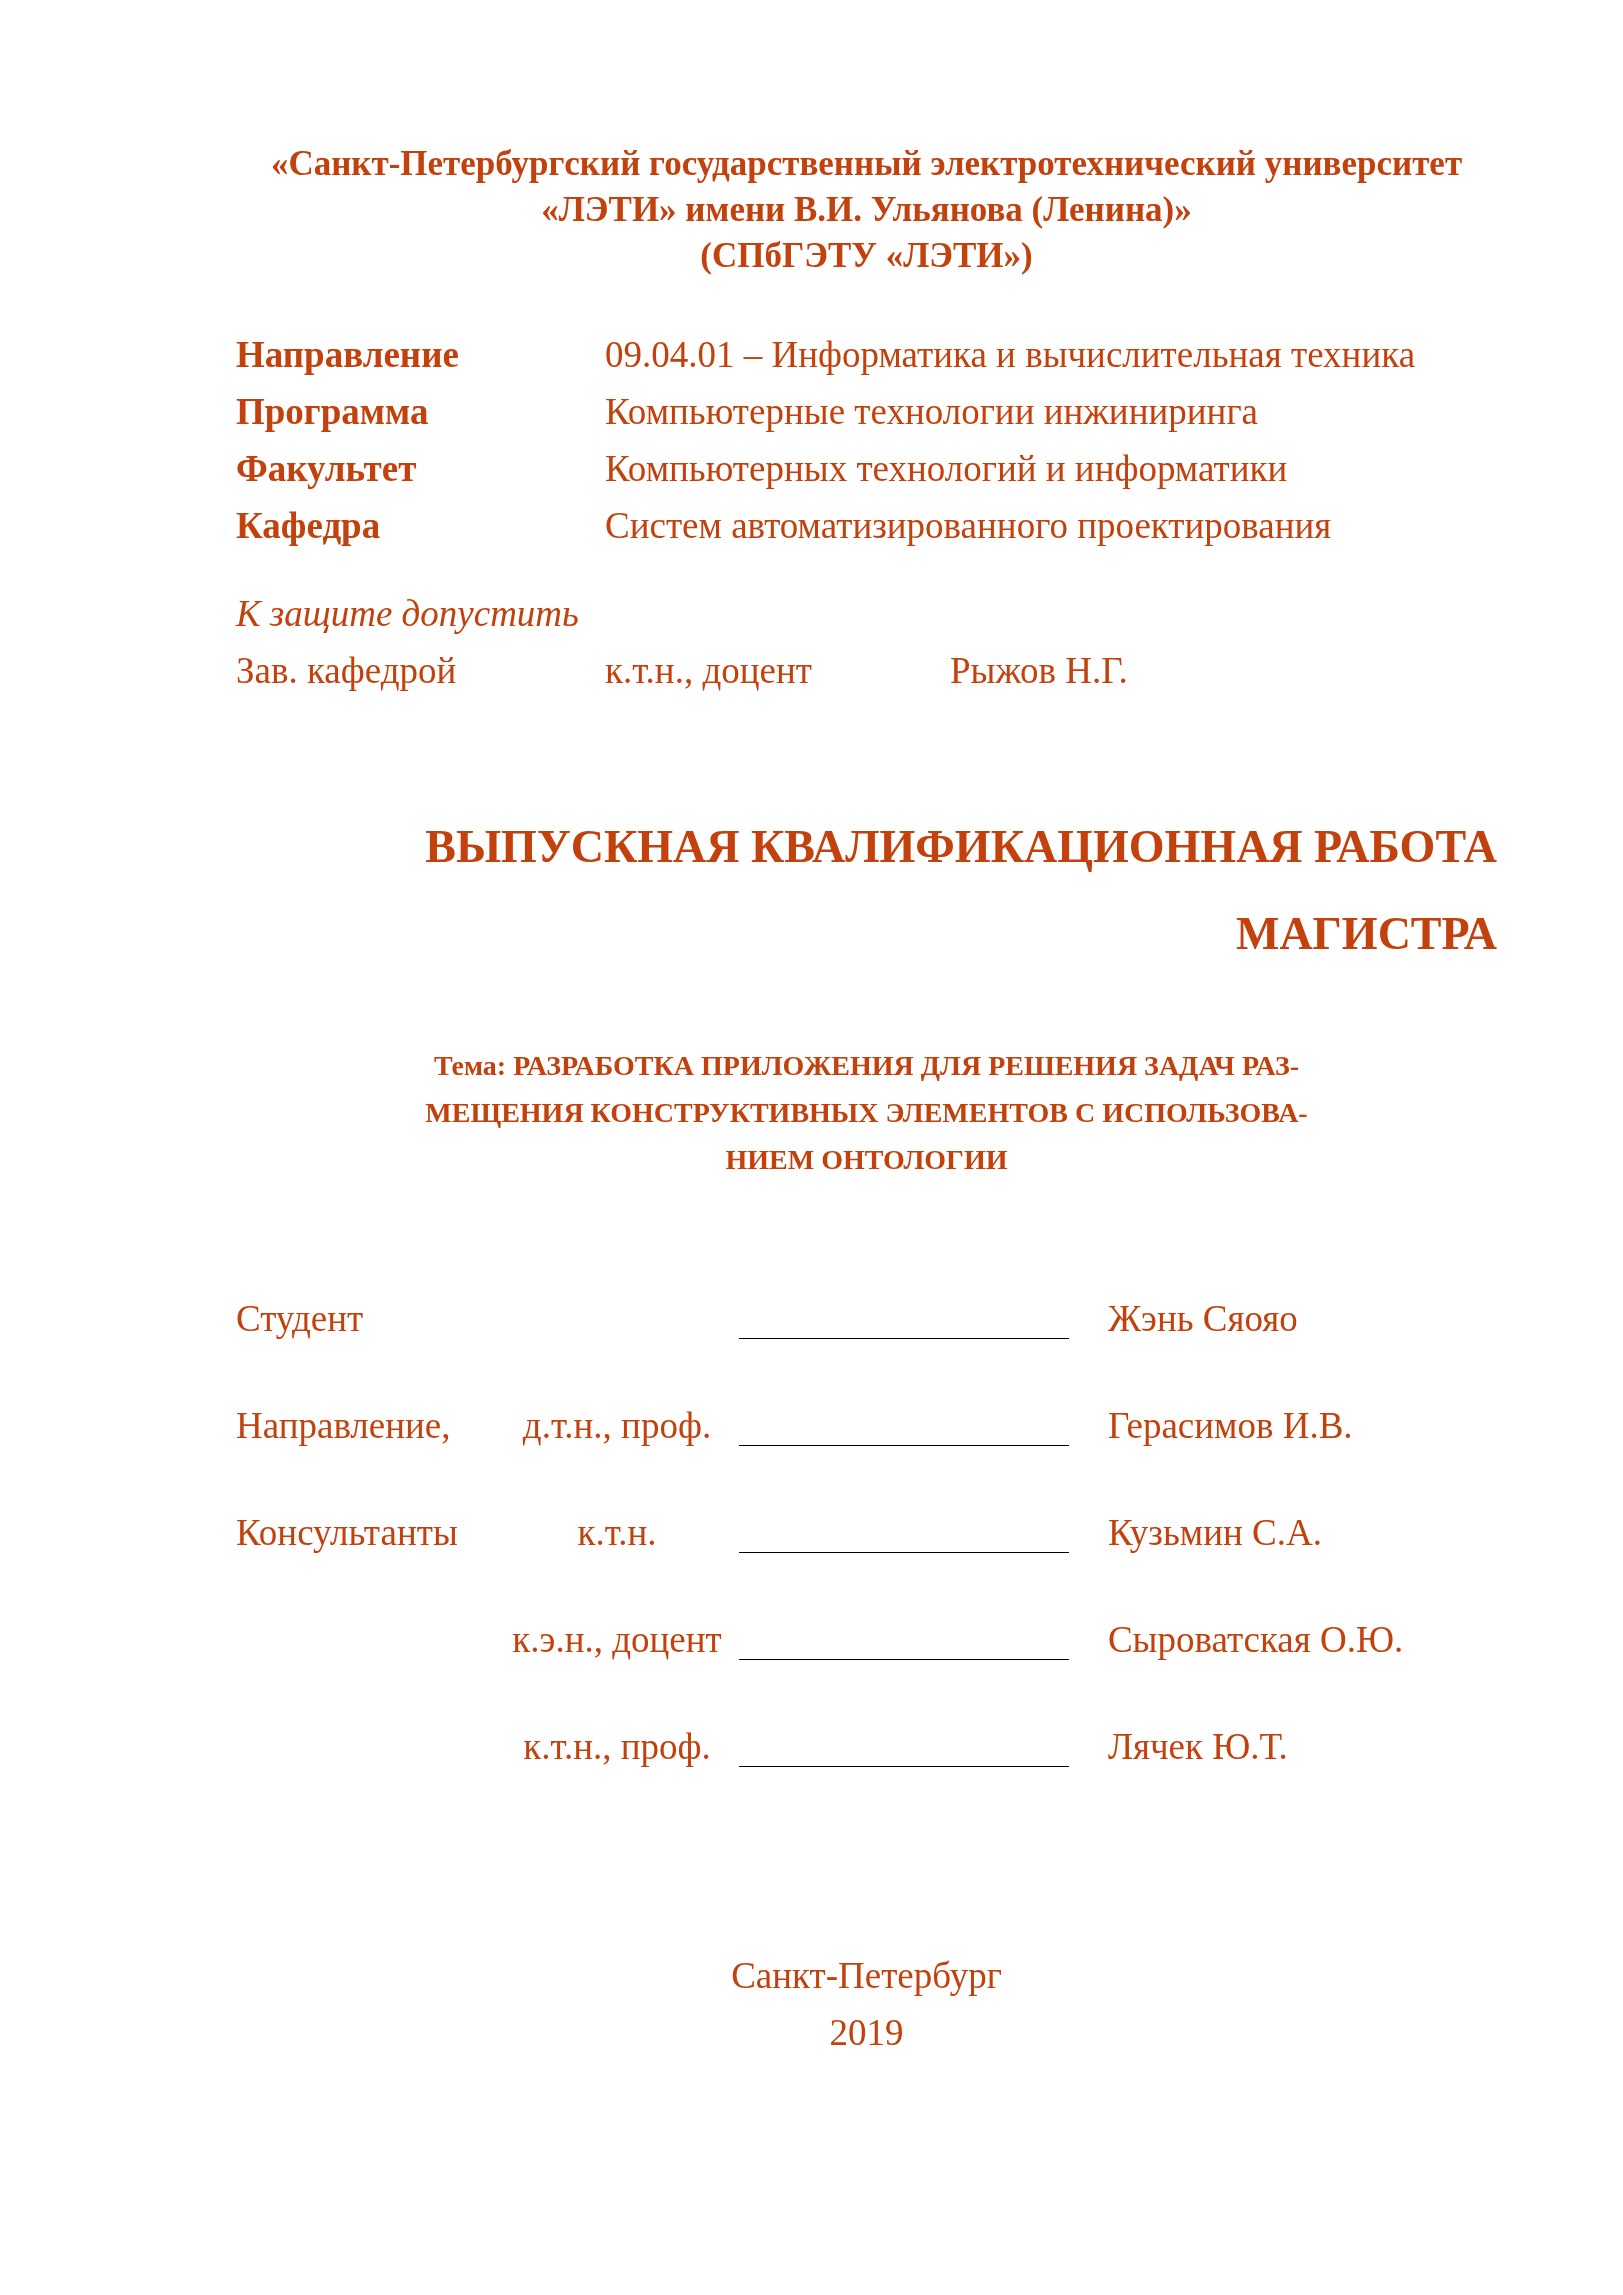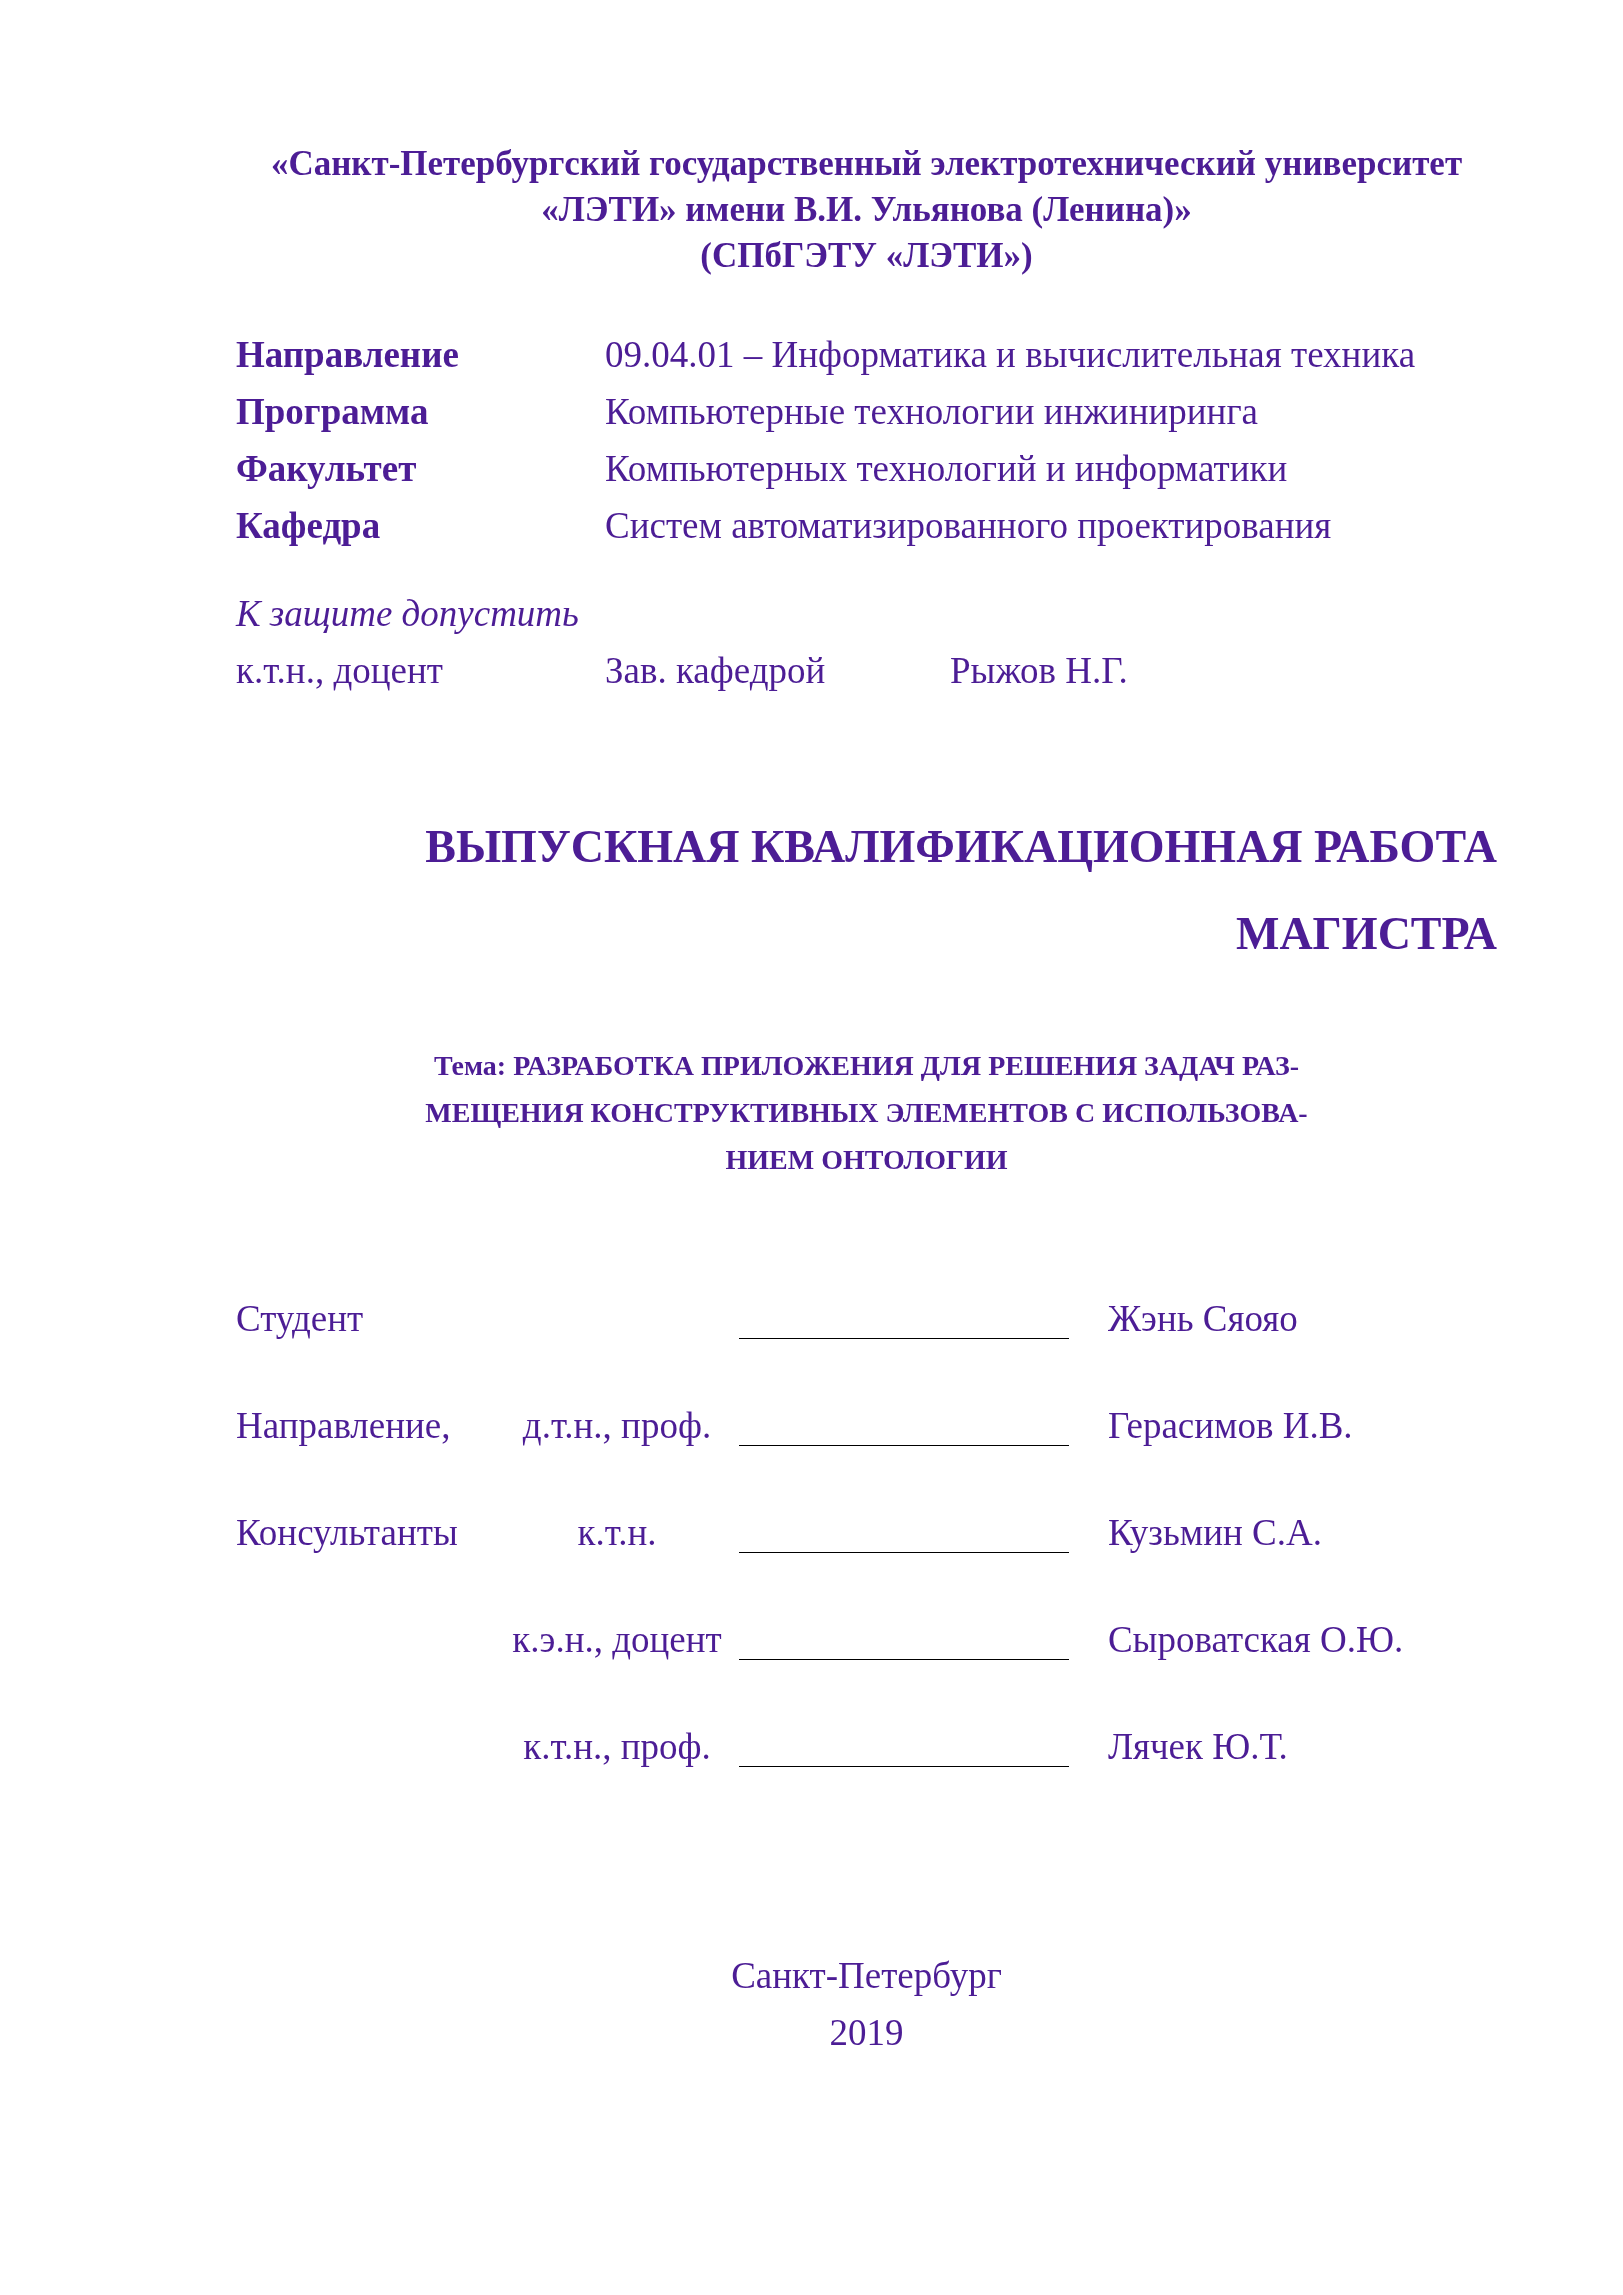--- a/index.html
+++ b/index.html
@@ -1,21 +1,21 @@
 <!DOCTYPE html>
 <html style="font-size:12.6px"><head>
 <meta charset="utf-8">
 <style>
   * { margin: 0; padding: 0; box-sizing: border-box; }
   html, body { background: #ffffff; }
   .page {
     width: 1623px;
     height: 2295px;
     background: #ffffff;
-    color: #4c1d95;
+    color: #c2410c;
     font-family: "Liberation Serif", serif;
     position: relative;
     overflow: hidden;
   }
   .content { padding: 141px 126px 0 236px; }
 
   .univ {
     text-align: center;
     font-weight: bold;
     font-size: 35px;
@@ -101,22 +101,22 @@
       </div>
       <div class="info-row">
         <div class="info-label">Кафедра</div>
         <div class="info-value">Систем автоматизированного проектирования</div>
       </div>
     </div>
 
     <div class="admission">
       <div class="admission-note">К защите допустить</div>
       <div class="admission-row">
+        <div>Зав. кафедрой</div>
         <div>к.т.н., доцент</div>
-        <div>Зав. кафедрой</div>
         <div>Рыжов Н.Г.</div>
       </div>
     </div>
 
     <div class="main-title">
       <div class="line1">ВЫПУСКНАЯ КВАЛИФИКАЦИОННАЯ РАБОТА</div>
       <div class="line2">МАГИСТРА</div>
     </div>
 
     <div class="theme">

